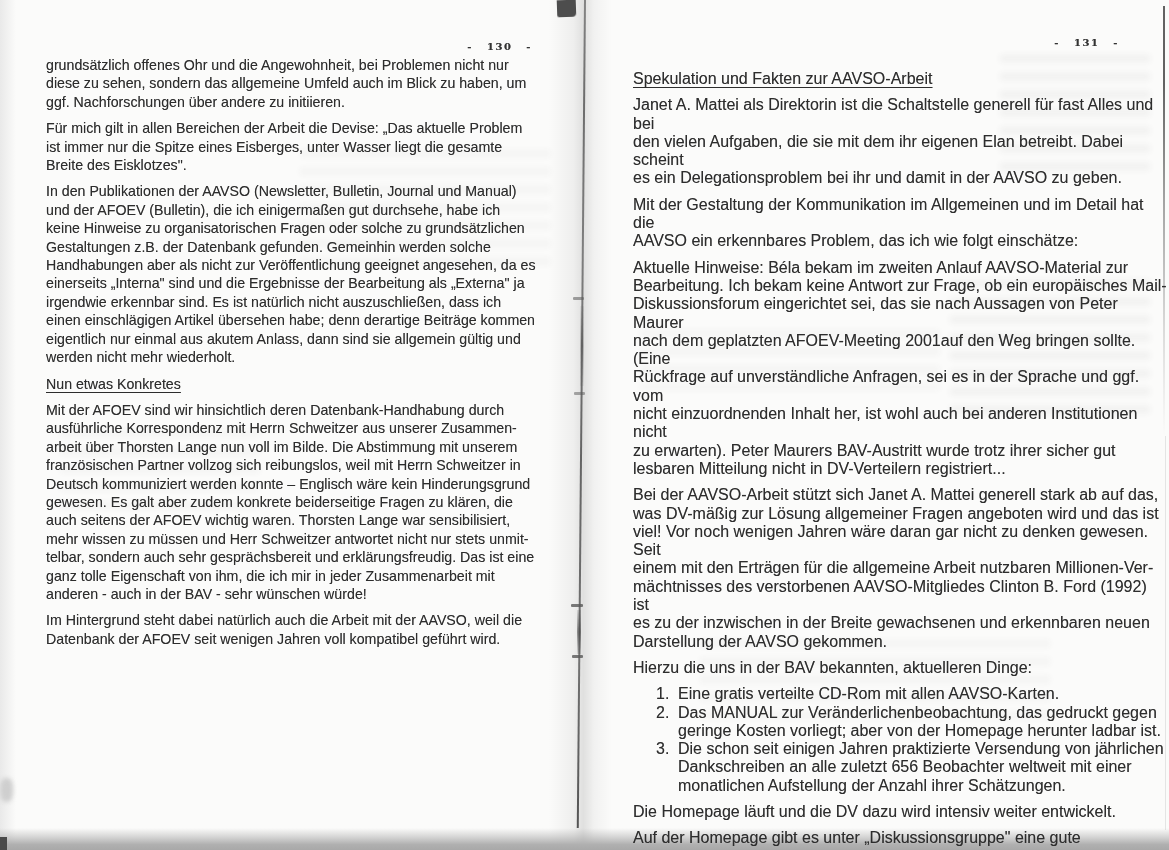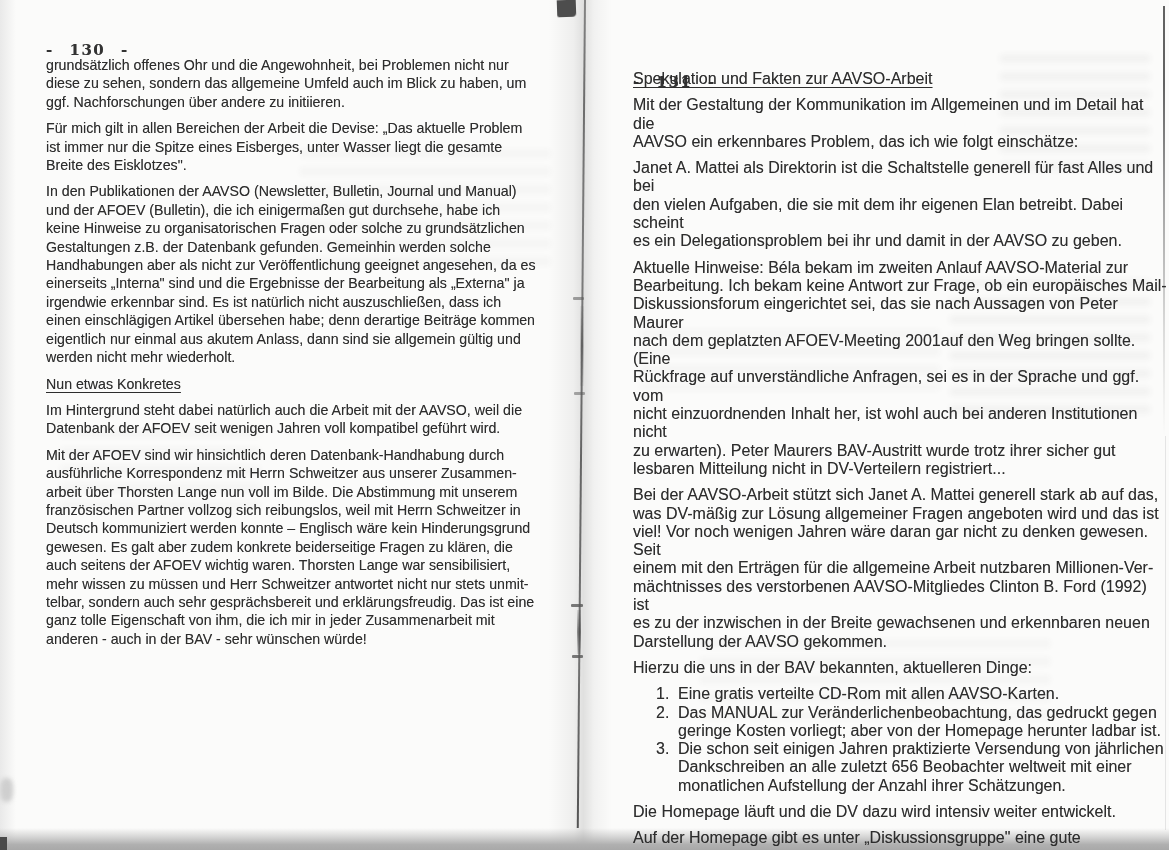--- a/index.html
+++ b/index.html
@@ -4,27 +4,27 @@
 <style>
   html,body{margin:0;padding:0;background:#888;}
   .scan{
     position:relative;width:1169px;height:850px;overflow:hidden;
     background:#fbfbfa;
     font-family:"Liberation Sans",sans-serif;
     color:#2d2d2d;
   }
   
   .pagehead{
-    position:absolute;width:486px;text-align:left;
+    position:absolute;width:486px;text-align:right;
     font-family:"DejaVu Serif","Liberation Serif",serif;
-    font-size:15px;font-weight:700;letter-spacing:1.5px;word-spacing:9px;color:#333;
+    font-size:10px;font-weight:700;letter-spacing:1.5px;word-spacing:9px;color:#333;
     text-shadow:0 0 .5px rgba(40,40,40,.5);
   }
   #ph0{left:46px;top:41px;}
-  #ph1{left:633px;top:37px;margin-top:36px;}
+  #ph1{left:633px;top:37px;}
   .textcol{position:absolute;white-space:pre-line;text-shadow:0 0 .6px rgba(45,45,45,.45);}
   .leftcol{left:46px;top:56px;width:536px;font-size:14.2px;line-height:18.4px;}
   .rightcol{left:633px;top:70px;width:534px;font-size:16px;line-height:18.3px;}
   .para{margin:0 0 8px 0;}
   .heading{margin:0 0 8px 0;text-decoration:underline;text-underline-offset:3px;}
   .u{text-underline-offset:2px;}
   .list{margin:0 0 8px 0;padding-left:23px;}
   .li{display:flex;}
   .num{flex:0 0 22px;}
   .litext{white-space:pre-line;}
@@ -94,36 +94,36 @@
 ist immer nur die Spitze eines Eisberges, unter Wasser liegt die gesamte
 Breite des Eisklotzes".</span></p><p class="para"><span>In den Publikationen der AAVSO (Newsletter, Bulletin, Journal und Manual)
 und der AFOEV (Bulletin), die ich einigermaßen gut durchsehe, habe ich
 keine Hinweise zu organisatorischen Fragen oder solche zu grundsätzlichen
 Gestaltungen z.B. der Datenbank gefunden. Gemeinhin werden solche
 Handhabungen aber als nicht zur Veröffentlichung geeignet angesehen, da es
 einerseits „Interna" sind und die Ergebnisse der Bearbeitung als „Externa" ja
 irgendwie erkennbar sind. Es ist natürlich nicht auszuschließen, dass ich
 einen einschlägigen Artikel übersehen habe; denn derartige Beiträge kommen
 eigentlich nur einmal aus akutem Anlass, </span><span class="u">dann sind sie allgemein gültig und
-werden nicht mehr wiederholt.</span></p><div class="heading">Nun etwas Konkretes</div><p class="para"><span>Im Hintergrund steht dabei natürlich auch die Arbeit mit der AAVSO, weil die
-Datenbank der AFOEV seit wenigen Jahren voll kompatibel geführt wird.</span></p><p class="para"><span>Mit der AFOEV sind wir hinsichtlich deren Datenbank-Handhabung durch
+werden nicht mehr wiederholt.</span></p><div class="heading">Nun etwas Konkretes</div><p class="para"><span>Mit der AFOEV sind wir hinsichtlich deren Datenbank-Handhabung durch
 ausführliche Korrespondenz mit Herrn Schweitzer aus unserer Zusammen-
 arbeit über Thorsten Lange nun voll im Bilde. Die Abstimmung mit unserem
 französischen Partner vollzog sich reibungslos, weil mit Herrn Schweitzer in
 Deutsch kommuniziert werden konnte – Englisch wäre kein Hinderungsgrund
 gewesen. Es galt aber zudem konkrete beiderseitige Fragen zu klären, die
 auch seitens der AFOEV wichtig waren. Thorsten Lange war sensibilisiert,
 mehr wissen zu müssen und Herr Schweitzer antwortet nicht nur stets unmit-
 telbar, sondern auch sehr gesprächsbereit und erklärungsfreudig. Das ist eine
 ganz tolle Eigenschaft von ihm, die ich mir in jeder Zusammenarbeit mit
-anderen - auch in der BAV - sehr wünschen würde!</span></p></div>
-  <div class="textcol rightcol"><div class="heading">Spekulation und Fakten zur AAVSO-Arbeit</div><p class="para"><span>Mit der Gestaltung der Kommunikation im Allgemeinen und im Detail hat die
-AAVSO ein erkennbares Problem, das ich wie folgt einschätze:</span></p><p class="para"><span>Janet A. Mattei als Direktorin ist die Schaltstelle generell für fast Alles und bei
+anderen - auch in der BAV - sehr wünschen würde!</span></p><p class="para"><span>Im Hintergrund steht dabei natürlich auch die Arbeit mit der AAVSO, weil die
+Datenbank der AFOEV seit wenigen Jahren voll kompatibel geführt wird.</span></p></div>
+  <div class="textcol rightcol"><div class="heading">Spekulation und Fakten zur AAVSO-Arbeit</div><p class="para"><span>Janet A. Mattei als Direktorin ist die Schaltstelle generell für fast Alles und bei
 den vielen Aufgaben, die sie mit dem ihr eigenen Elan betreibt. Dabei scheint
-es ein Delegationsproblem bei ihr und damit in der AAVSO zu geben.</span></p><p class="para"><span>Aktuelle Hinweise: Béla bekam im zweiten Anlauf AAVSO-Material zur
+es ein Delegationsproblem bei ihr und damit in der AAVSO zu geben.</span></p><p class="para"><span>Mit der Gestaltung der Kommunikation im Allgemeinen und im Detail hat die
+AAVSO ein erkennbares Problem, das ich wie folgt einschätze:</span></p><p class="para"><span>Aktuelle Hinweise: Béla bekam im zweiten Anlauf AAVSO-Material zur
 Bearbeitung. Ich bekam keine Antwort zur Frage, ob ein europäisches Mail-
 Diskussionsforum eingerichtet sei, das sie nach Aussagen von Peter Maurer
 nach dem geplatzten AFOEV-Meeting 2001auf den Weg bringen sollte. (Eine
 Rückfrage auf unverständliche Anfragen, sei es in der Sprache </span><span class="u">und</span><span> ggf. vom
 nicht einzuordnenden Inhalt her, ist wohl auch bei anderen Institutionen nicht
 zu erwarten). Peter Maurers BAV-Austritt wurde trotz ihrer sicher gut
 lesbaren Mitteilung nicht in DV-Verteilern registriert...</span></p><p class="para"><span>Bei der AAVSO-Arbeit stützt sich Janet A. Mattei generell stark ab auf das,
 was DV-mäßig zur Lösung allgemeiner Fragen angeboten wird und das ist
 viel! Vor noch wenigen Jahren wäre daran gar nicht zu denken gewesen. Seit
 einem mit den Erträgen für die allgemeine Arbeit nutzbaren Millionen-Ver-

